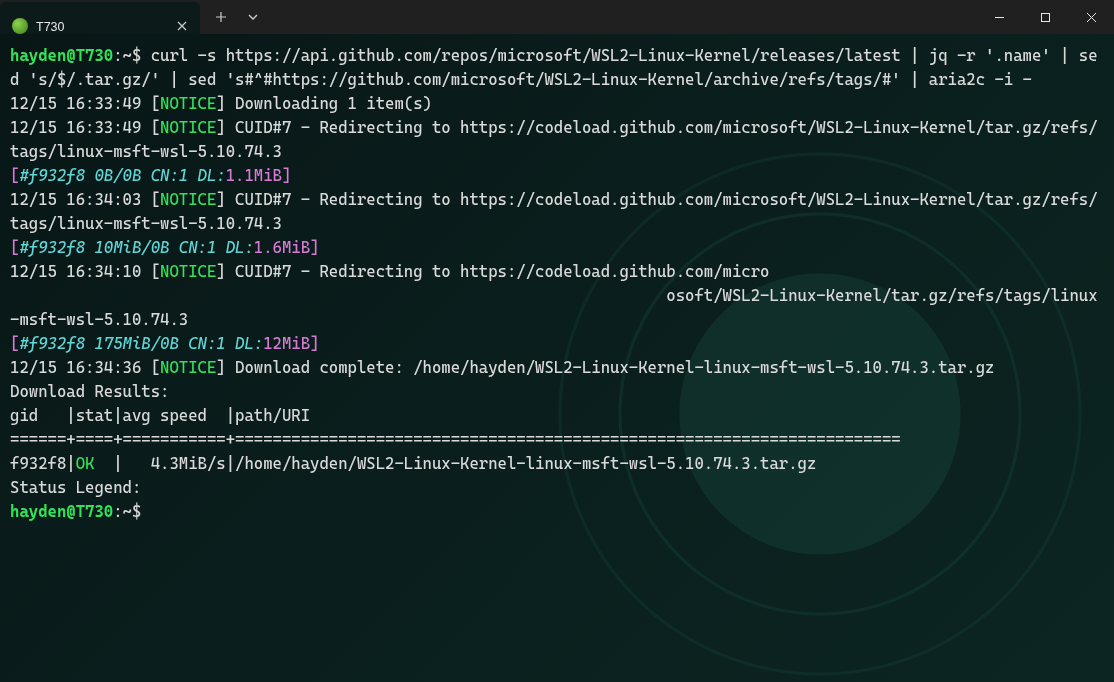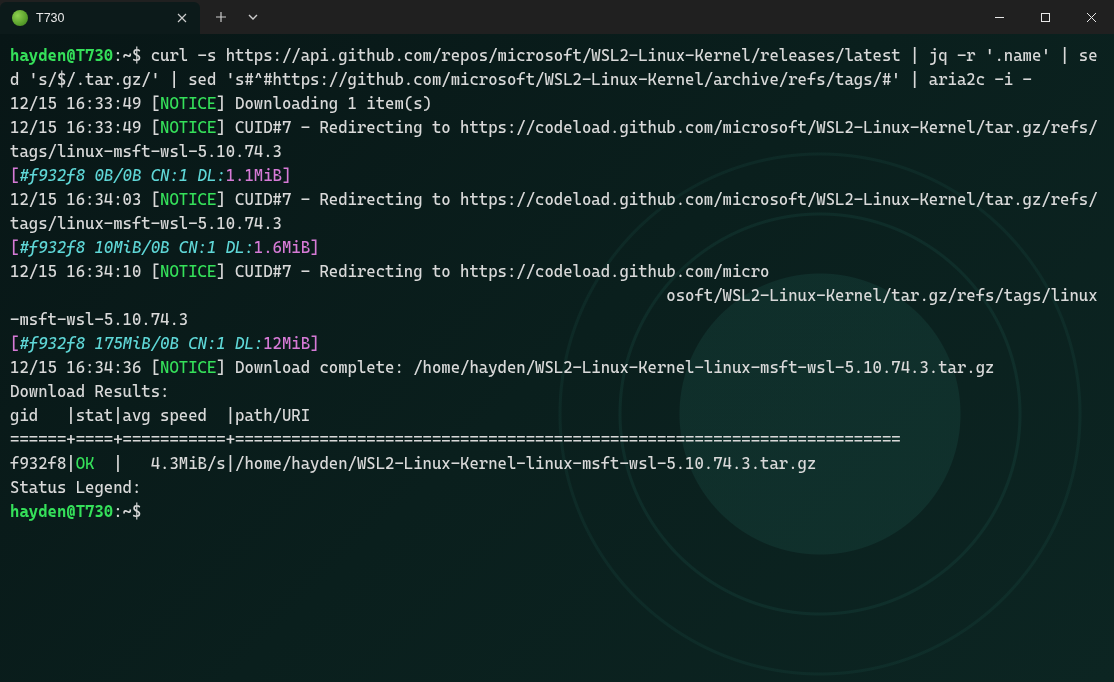--- a/index.html
+++ b/index.html
@@ -14,21 +14,21 @@
   .titlebar {
     height: 34px;
     background: #202020;
     display: flex;
     align-items: stretch;
     user-select: none;
   }
   .tab {
     background: #0c1a1a;
     display: flex;
-    align-items: center;
+    align-items: flex-end;
     padding: 0 10px 0 12px;
     gap: 8px;
     min-width: 200px;
     border-top-left-radius: 6px;
     border-top-right-radius: 6px;
     margin-top: 2px;
   }
   .tab-icon {
     width: 16px;
     height: 16px;

